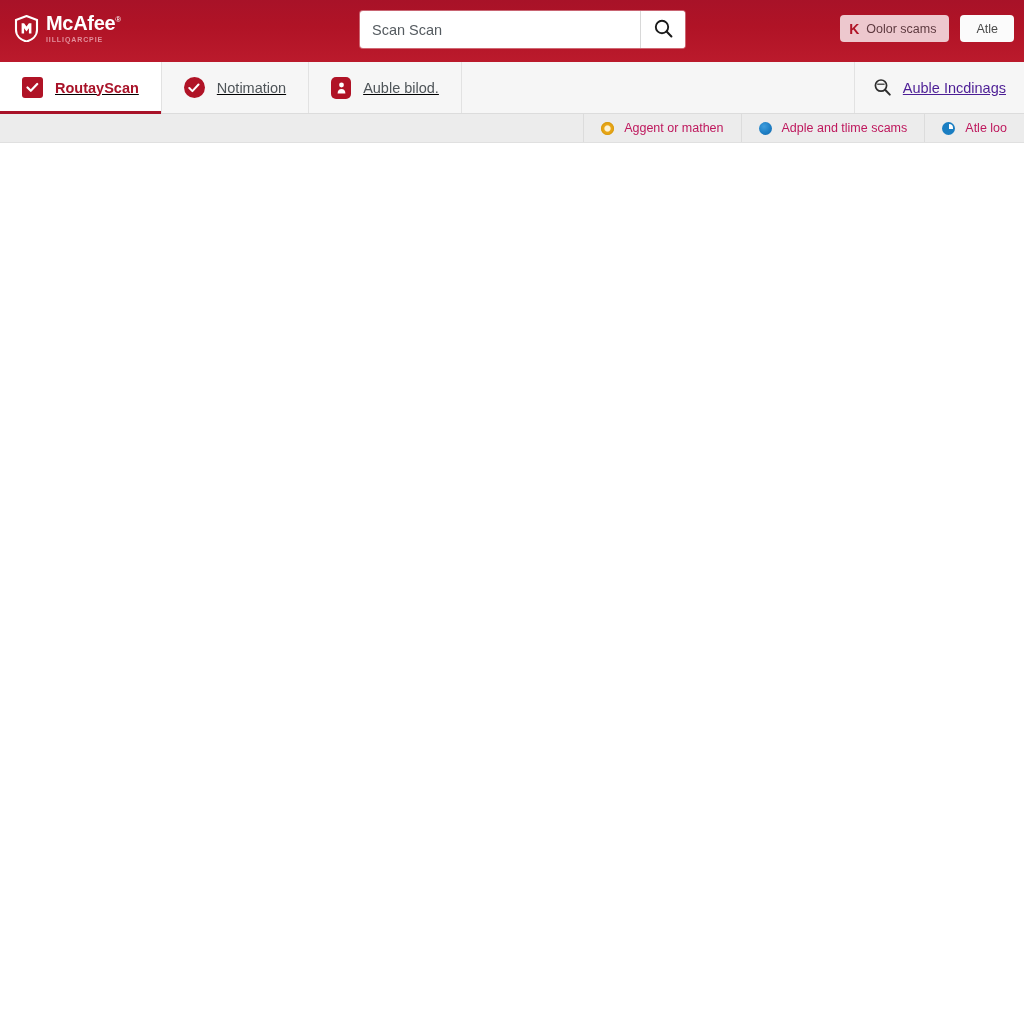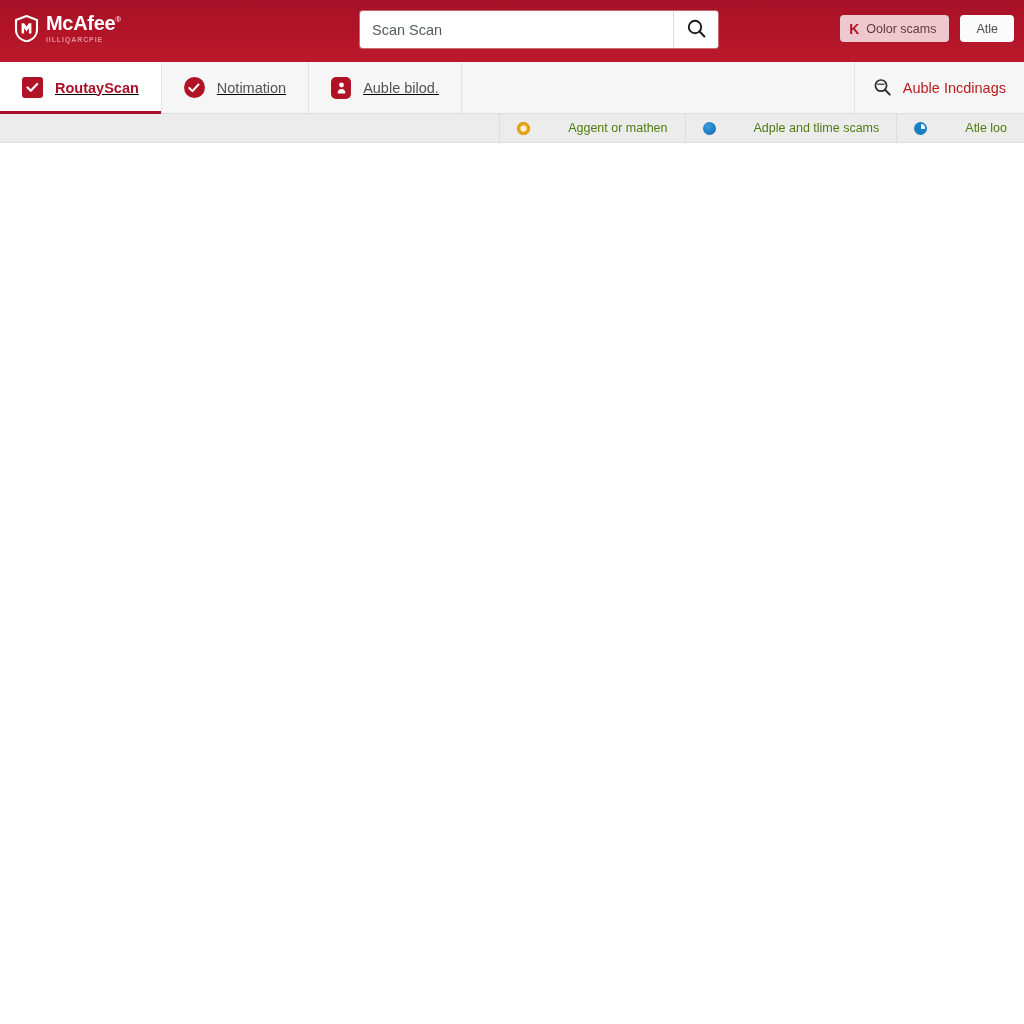--- a/index.html
+++ b/index.html
@@ -79,21 +79,21 @@
     opacity: .92;
     text-transform: uppercase;
     white-space: nowrap;
   }
 
   
   .search-wrap {
     position: absolute;
     left: 360px;
     top: 11px;
-    width: 358px;
+    width: 325px;
     height: 37px;
     background: #ffffff;
     border-radius: 3px;
     box-shadow: 0 0 0 1px rgba(255,255,255,.35);
     display: flex;
     align-items: center;
     overflow: hidden;
   }
   .search-input {
     flex: 1 1 auto;
@@ -223,21 +223,21 @@
   .tab-spacer { flex: 1 1 auto; background: #f6f6f6; border-right: 1px solid #e2e2e2; }
 
   .tab-right {
     display: flex;
     align-items: center;
     gap: 11px;
     padding: 0 18px;
     background: #f6f6f6;
     cursor: pointer;
   }
-  .tab-right .tab-label { color: #b91c1c; }
+  .tab-right .tab-label { color: #4c1d95; text-decoration: underline; }
 
   
   .subbar {
     height: 29px;
     flex: 0 0 29px;
     background: #ececec;
     display: flex;
     align-items: stretch;
     justify-content: flex-end;
     border-bottom: 1px solid #e0e0e0;
@@ -247,22 +247,21 @@
     display: flex;
     align-items: center;
     gap: 10px;
     padding: 0 17px;
     border-left: 1px solid #dcdcdc;
     cursor: pointer;
     white-space: nowrap;
   }
   .subitem-label {
     font-size: 12.5px;
-    color: #4d7c0f;
-    margin-left: 28px;
+    color: #be185d;
   }
   .dot {
     width: 13px; height: 13px;
     border-radius: 50%;
     flex: 0 0 auto;
     display: block;
   }
   .dot-gold {
     background: radial-gradient(circle at 50% 50%, #fdf3d4 0%, #fdf3d4 28%, #e8a617 40%, #dc9d10 100%);
     box-shadow: inset 0 0 0 1px #d99c12;

